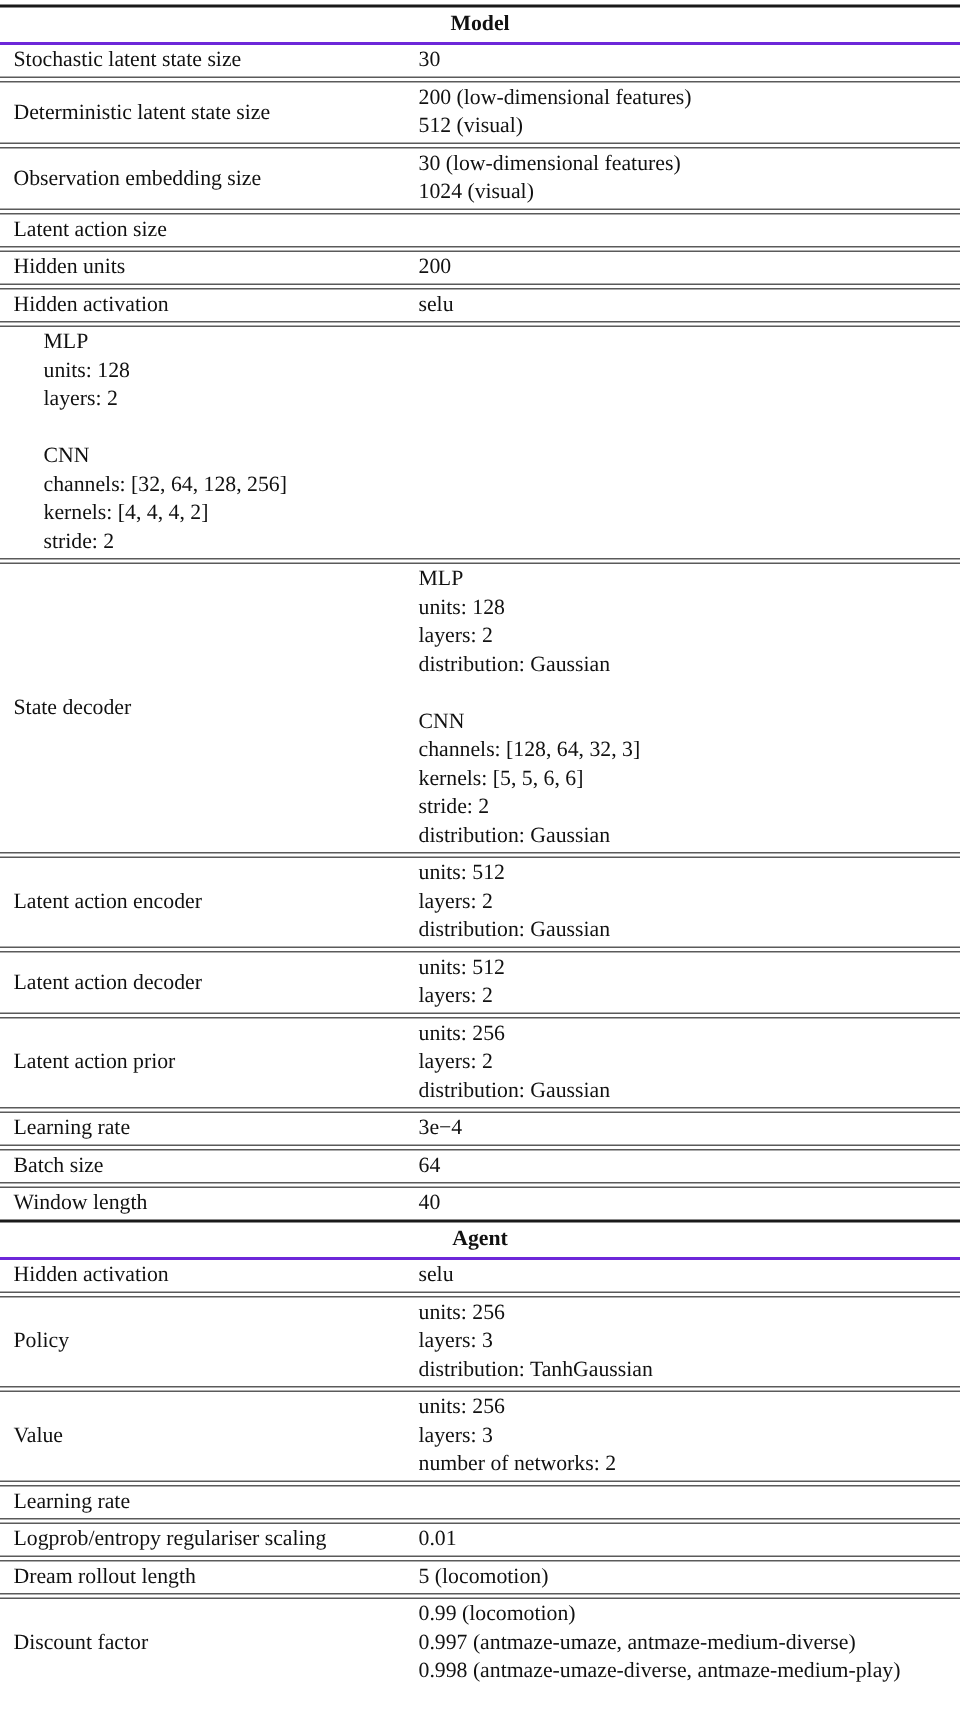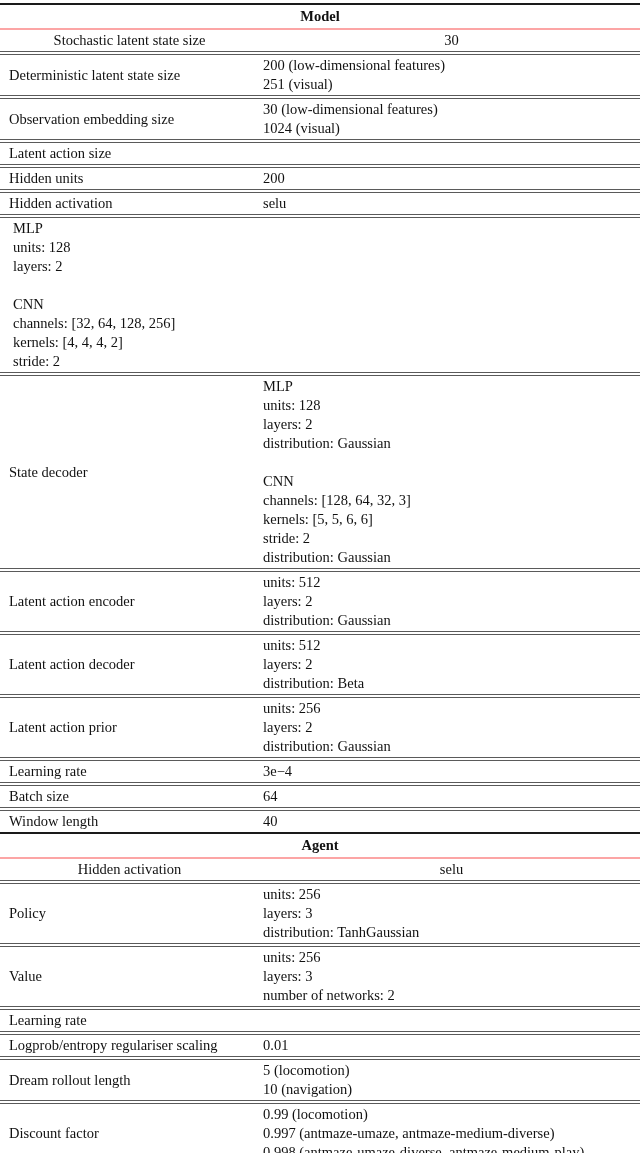--- a/index.html
+++ b/index.html
@@ -13,68 +13,68 @@
   #table-wrap {
     width: 640px;
     padding-top: 3px;
     box-sizing: border-box;
     font-family: "Liberation Serif", "DejaVu Serif", serif;
     font-size: 14.5px;
     color: #111111;
   }
   .section-header {
     border-top: 2px solid #1a1a1a;
-    border-bottom: 2px solid #fca5a5;
+    border-bottom: 2px solid #6d28d9;
     text-align: center;
     font-weight: bold;
     line-height: 19px;
     padding: 2px 0;
   }
   .param-row {
     display: flex;
     border-top: 4px double #5a5a5a;
     padding: 1px 0;
   }
   .section-header + .param-row {
     border-top: none;
-    text-align: center;
   }
   .param-label {
     flex: 0 0 250px;
     padding-left: 9px;
     box-sizing: border-box;
     line-height: 19px;
     align-self: center;
   }
   .param-value {
     flex: 1 1 auto;
     padding-left: 13px;
     line-height: 19px;
   }
   .value-line {
     min-height: 19px;
     white-space: nowrap;
+    margin-left: 16px;
   }
 </style>
 </head>
 <body>
 
 <div id="table-wrap">
     <div class="section-header">Model</div>
     <div class="param-row">
       <div class="param-label">Stochastic latent state size</div>
       <div class="param-value">
         <div class="value-line">30</div>
       </div>
     </div>
     <div class="param-row">
       <div class="param-label">Deterministic latent state size</div>
       <div class="param-value">
         <div class="value-line">200 (low-dimensional features)</div>
-        <div class="value-line">251 (visual)</div>
+        <div class="value-line">512 (visual)</div>
       </div>
     </div>
     <div class="param-row">
       <div class="param-label">Observation embedding size</div>
       <div class="param-value">
         <div class="value-line">30 (low-dimensional features)</div>
         <div class="value-line">1024 (visual)</div>
       </div>
     </div>
     <div class="param-row">
@@ -125,21 +125,20 @@
         <div class="value-line">units: 512</div>
         <div class="value-line">layers: 2</div>
         <div class="value-line">distribution: Gaussian</div>
       </div>
     </div>
     <div class="param-row">
       <div class="param-label">Latent action decoder</div>
       <div class="param-value">
         <div class="value-line">units: 512</div>
         <div class="value-line">layers: 2</div>
-        <div class="value-line">distribution: Beta</div>
       </div>
     </div>
     <div class="param-row">
       <div class="param-label">Latent action prior</div>
       <div class="param-value">
         <div class="value-line">units: 256</div>
         <div class="value-line">layers: 2</div>
         <div class="value-line">distribution: Gaussian</div>
       </div>
     </div>
@@ -190,21 +189,20 @@
     <div class="param-row">
       <div class="param-label">Logprob/entropy regulariser scaling</div>
       <div class="param-value">
         <div class="value-line">0.01</div>
       </div>
     </div>
     <div class="param-row">
       <div class="param-label">Dream rollout length</div>
       <div class="param-value">
         <div class="value-line">5 (locomotion)</div>
-        <div class="value-line">10 (navigation)</div>
       </div>
     </div>
     <div class="param-row">
       <div class="param-label">Discount factor</div>
       <div class="param-value">
         <div class="value-line">0.99 (locomotion)</div>
         <div class="value-line">0.997 (antmaze-umaze, antmaze-medium-diverse)</div>
         <div class="value-line">0.998 (antmaze-umaze-diverse, antmaze-medium-play)</div>
       </div>
     </div>

